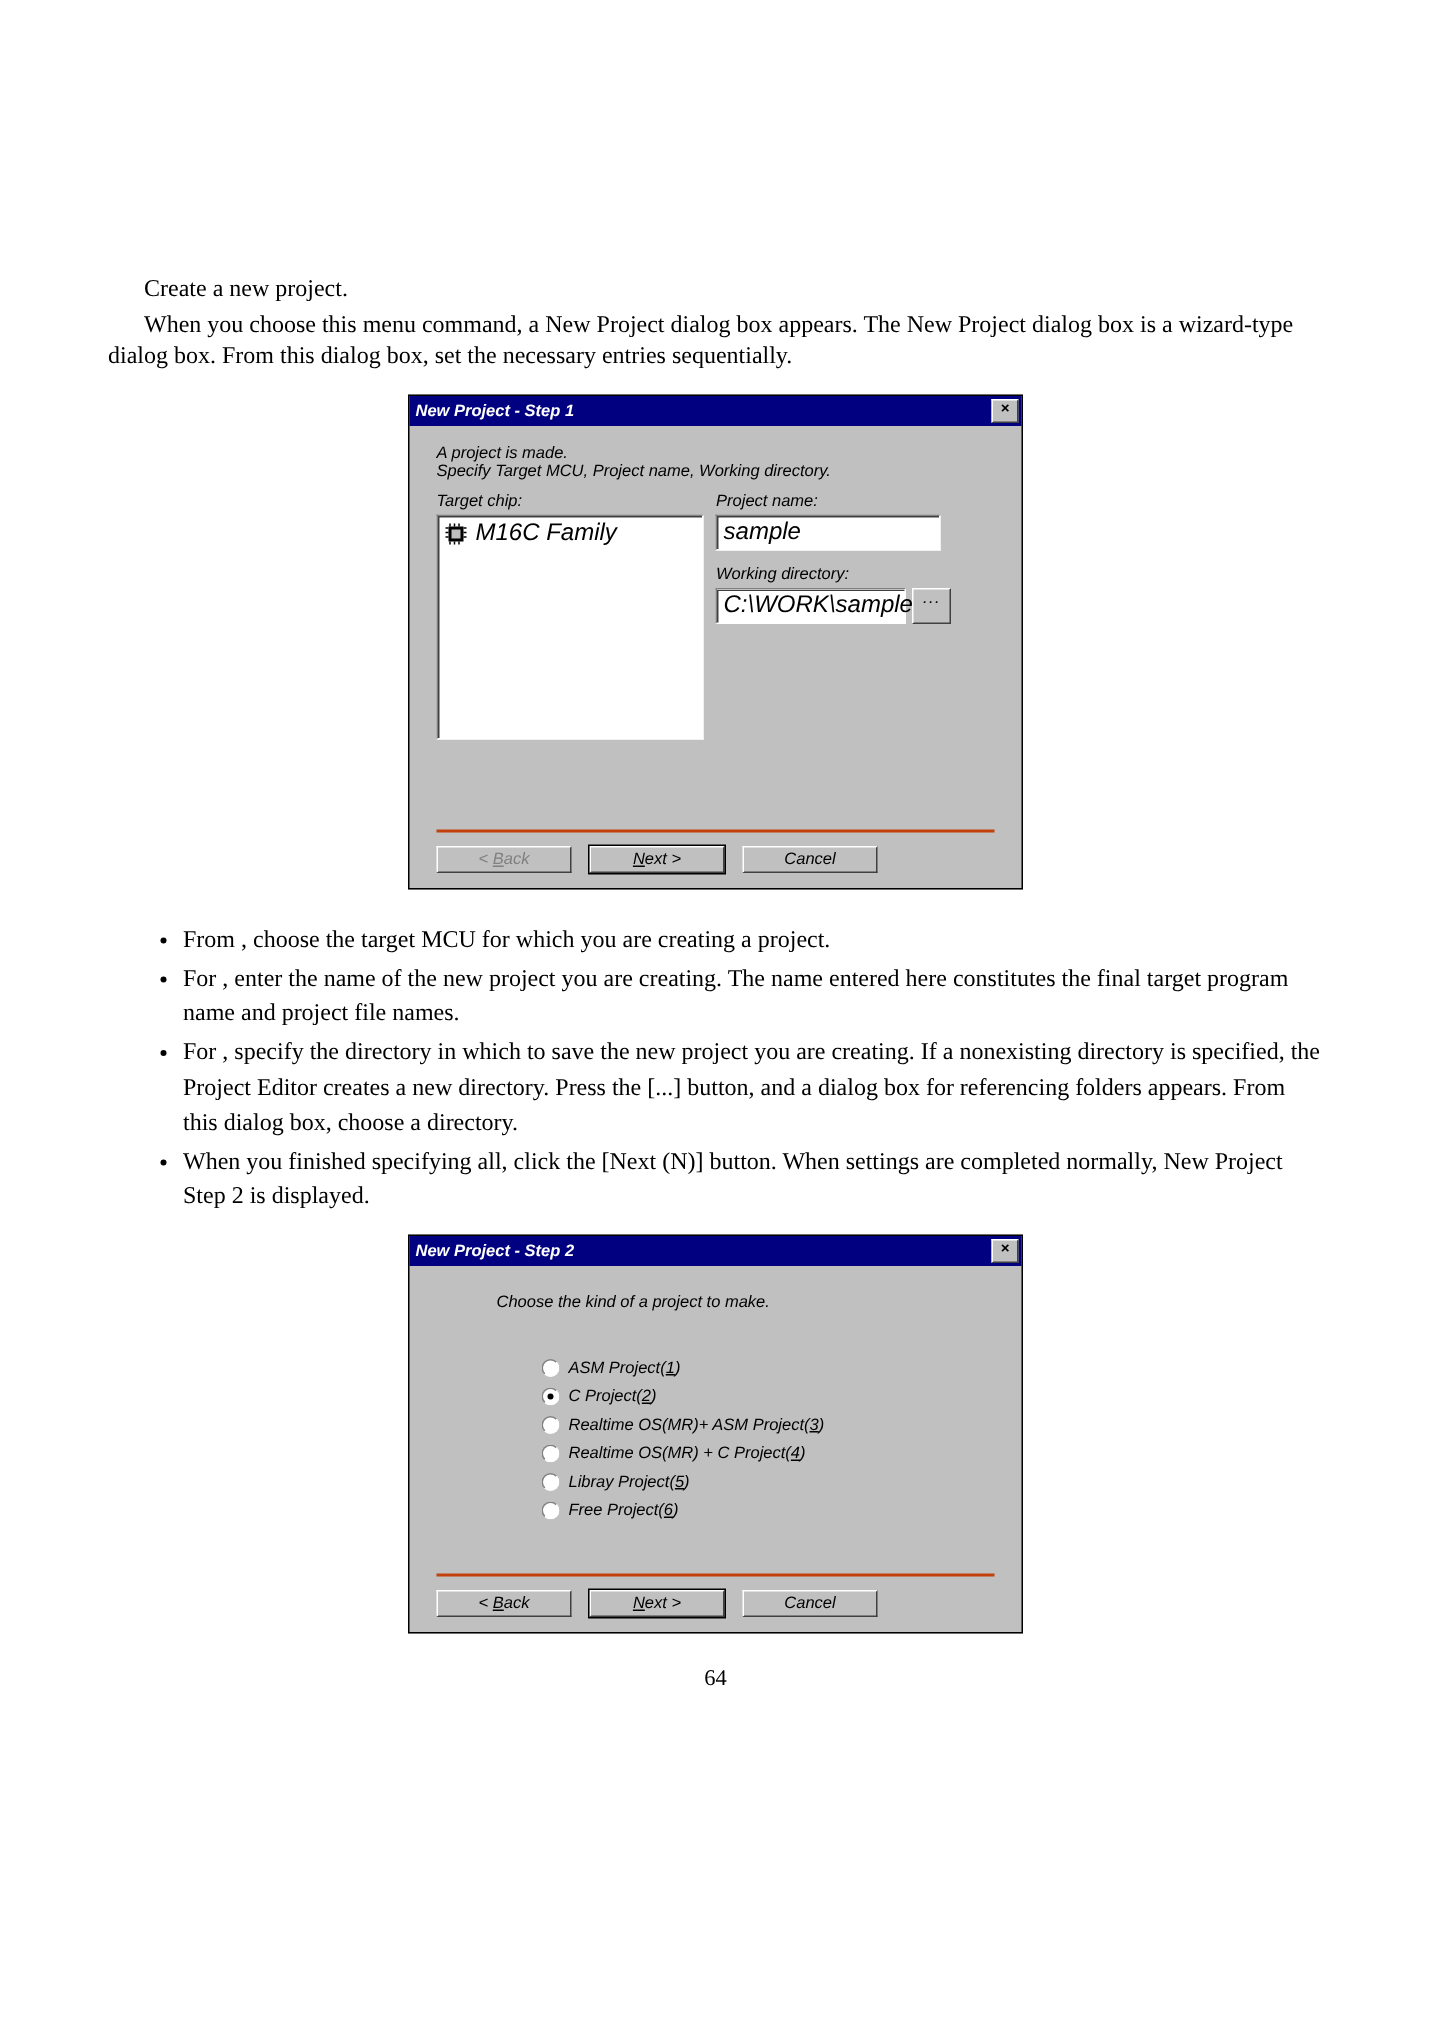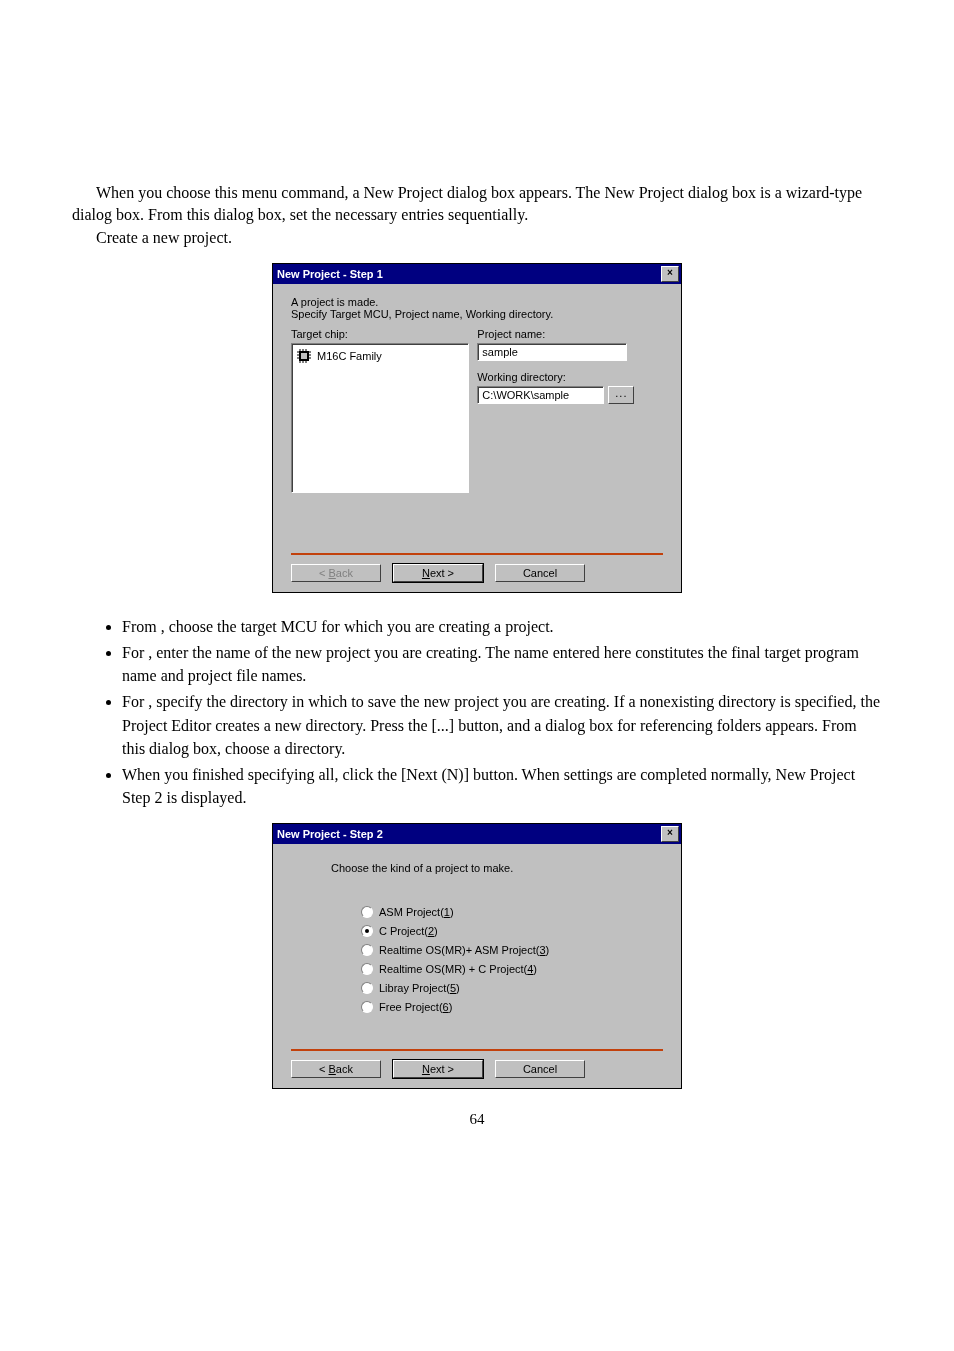--- a/index.html
+++ b/index.html
@@ -28,20 +28,21 @@
   }
   .bullets li {
     margin: 3px 0;
     line-height: 1.45;
   }
 
   
   .dialog-wrap {
     width: 410px;
     margin: 14px auto 22px auto;
+    font-style: italic;
   }
   .dialog {
     border: 1px solid #000;
     background: #c0c0c0;
     font-family: "MS Sans Serif", Tahoma, Arial, sans-serif;
     font-size: 11px;
     color: #000;
   }
   .titlebar {
     display: flex;
@@ -77,21 +78,21 @@
   
   .sunken {
     background: #fff;
     border-top: 1px solid #808080;
     border-left: 1px solid #808080;
     border-right: 1px solid #fff;
     border-bottom: 1px solid #fff;
     box-shadow: inset 1px 1px 0 #404040;
     padding: 2px 4px;
     font-family: "MS Sans Serif", Tahoma, Arial, sans-serif;
-    font-size: 11px;
+    font-size: 16px;
     box-sizing: border-box;
   }
   
   .winbtn {
     display: inline-block;
     min-width: 72px;
     text-align: center;
     background: #c0c0c0;
     border-top: 1px solid #fff;
     border-left: 1px solid #fff;
@@ -168,22 +169,22 @@
   .pageno {
     text-align: center;
     font-size: 15px;
   }
 </style>
 </head>
 <body>
 
 <div class="page">
 
+  <p class="body-text">Create a new project.</p>
   <p class="body-text">When you choose this menu command, a New Project dialog box appears. The New Project dialog box is a wizard-type dialog box. From this dialog box, set the necessary entries sequentially.</p>
-  <p class="body-text">Create a new project.</p>
 
   <div class="dialog-wrap">
     <div class="dialog">
       <div class="titlebar">
         <span>New Project - Step 1</span>
         <span class="closebox">×</span>
       </div>
       <div class="client">
         <div>A project is made.</div>
         <div>Specify Target MCU, Project name, Working directory.</div>

